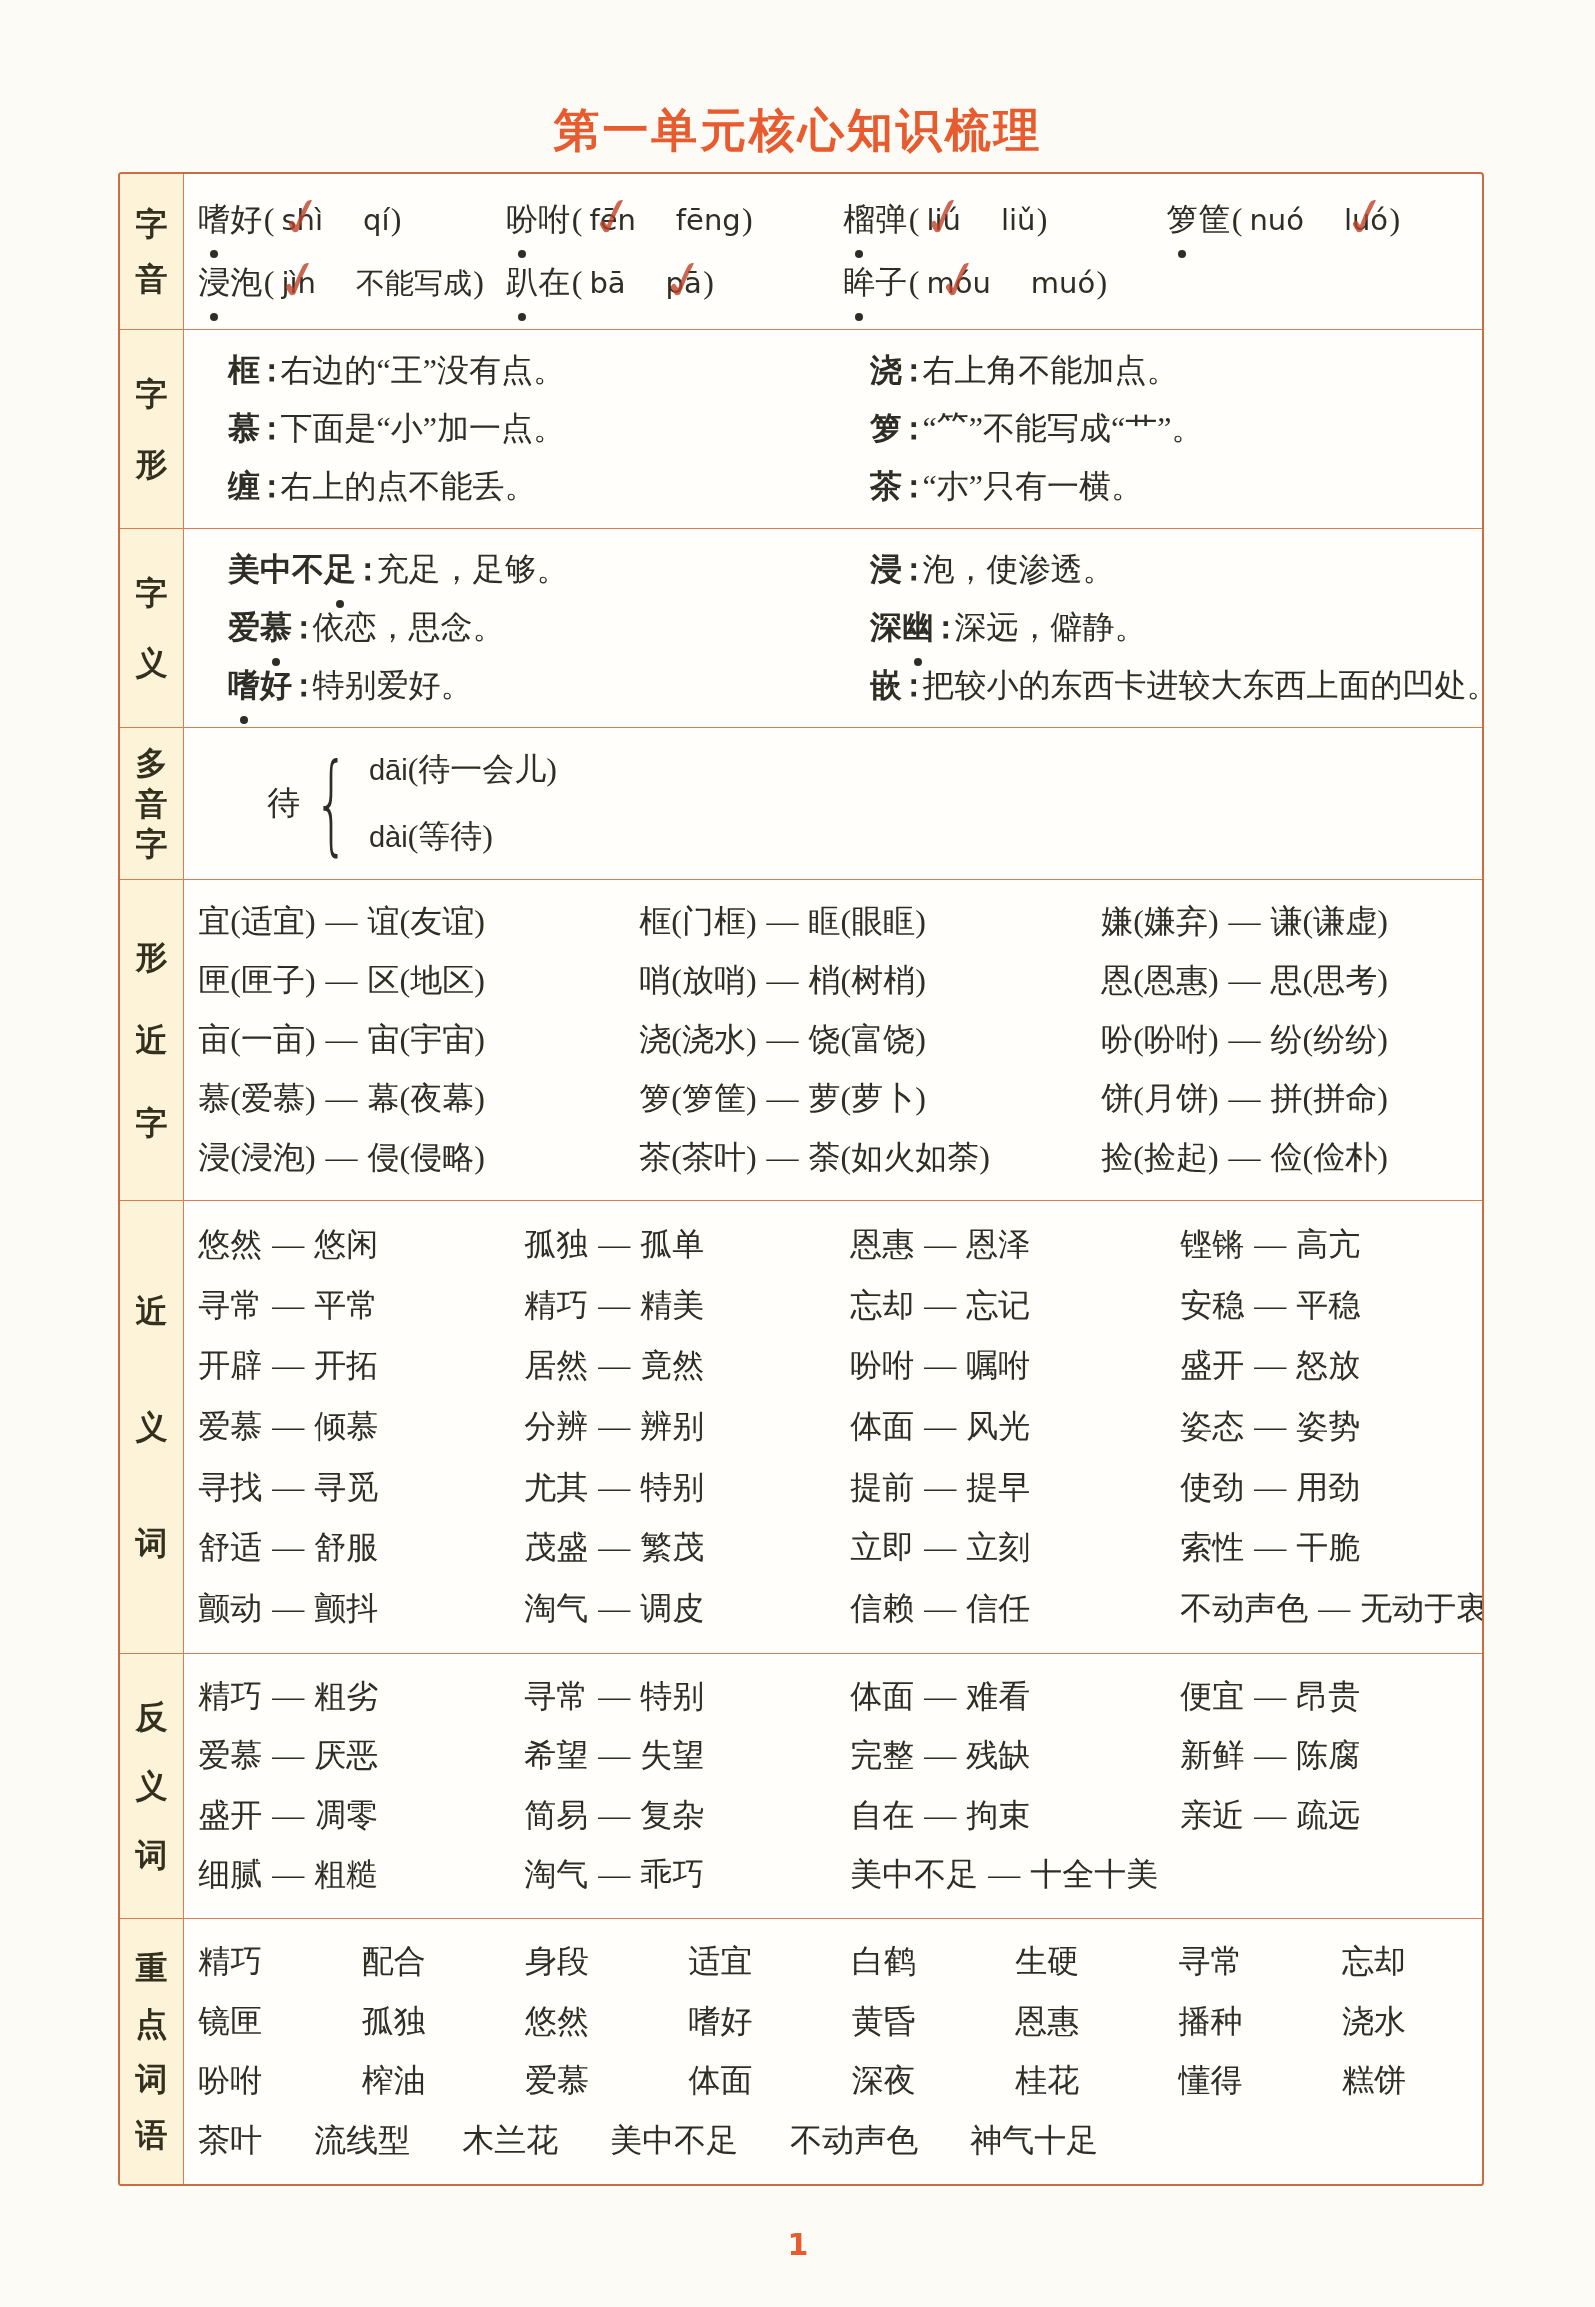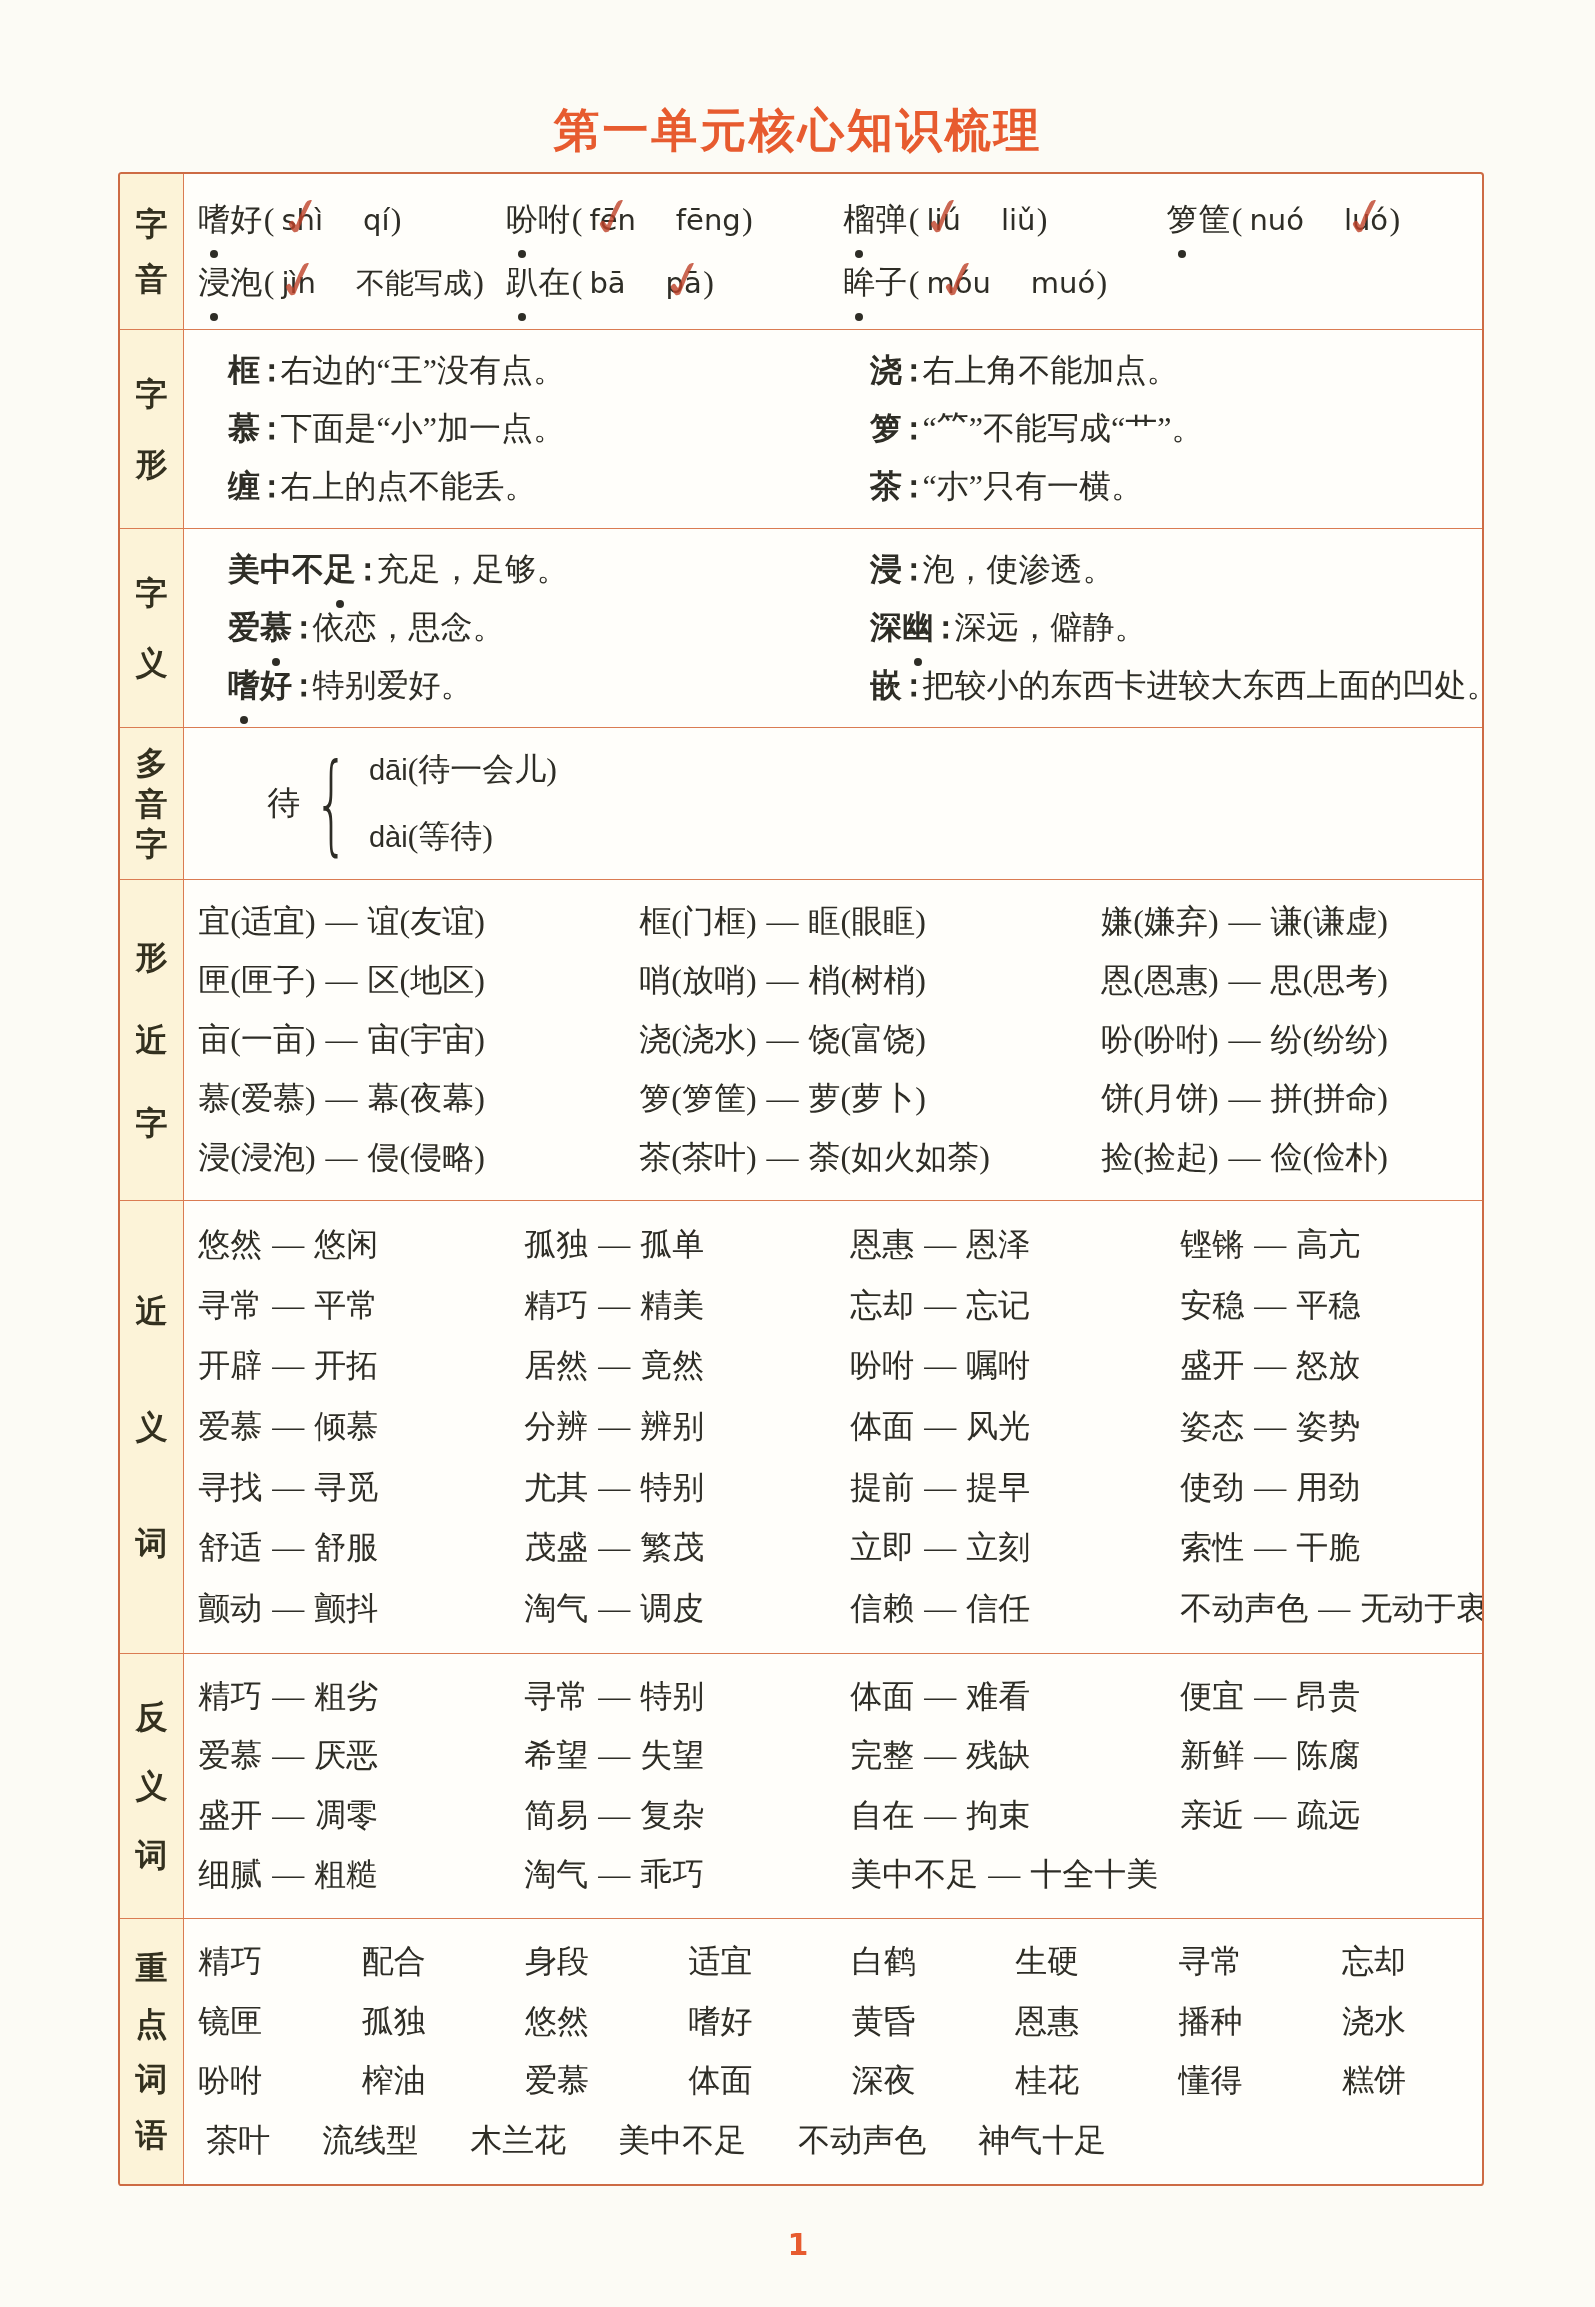--- a/index.html
+++ b/index.html
@@ -67,21 +67,21 @@
   .poly-lines{display:flex;flex-direction:column;gap:23px;padding-left:10px;}
   .poly-line .py{font-family:Liberation Sans, sans-serif;font-size:29px;}
   
   .pair{white-space:nowrap;}
   .dash{padding:0 10px;}
   .pair-wide{grid-column:span 2;}
   
   .words-col{display:flex;flex-direction:column;justify-content:space-evenly;height:100%;box-sizing:border-box;}
   .words-row{display:flex;}
   .words-row.spread{justify-content:space-between;padding-right:50px;}
-  .words-row.loose{gap:52px;margin-left:8px;}
+  .words-row.loose{gap:52px;}
   .word-item{white-space:nowrap;}
   
   .page-no{
     position:absolute;top:2227px;left:0;right:0;text-align:center;
     font-family:"DejaVu Sans","Liberation Sans",sans-serif;
     font-size:30px;font-weight:700;color:#e75b2f;
   }
 </style>
 </head>
 <body>

